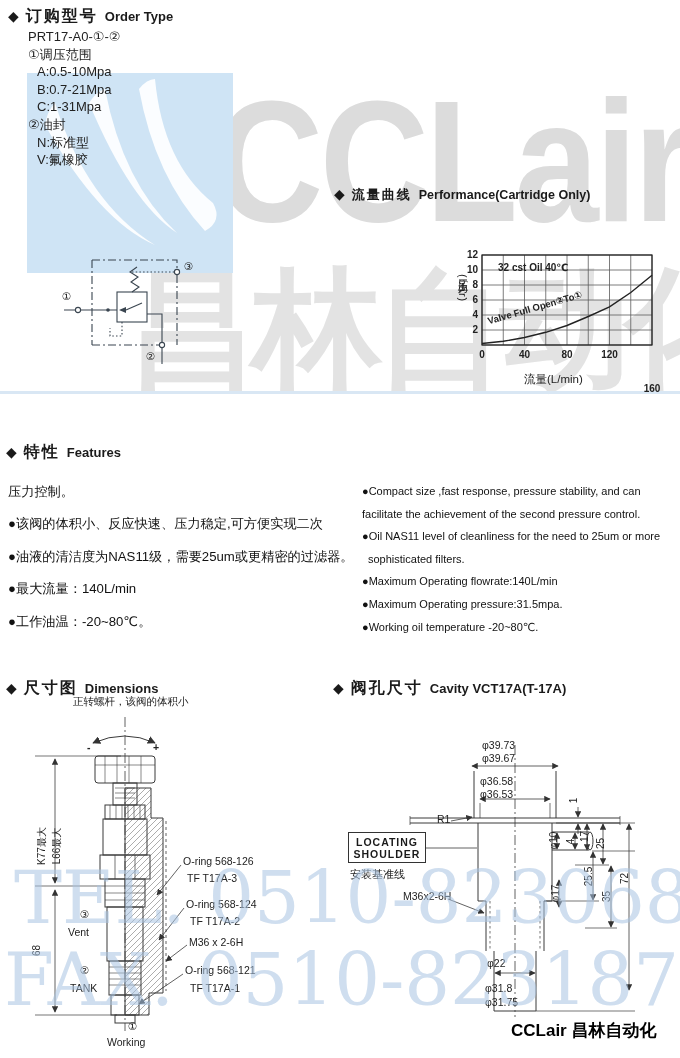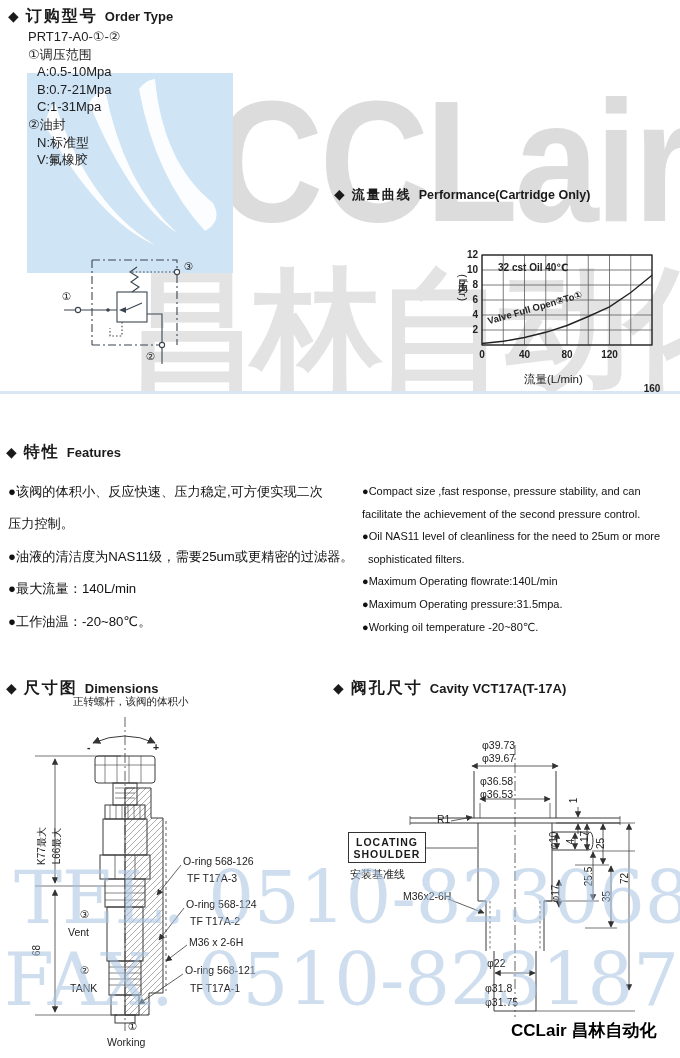--- a/index.html
+++ b/index.html
@@ -138,22 +138,22 @@
         <div class="ytick" style="top: 3px;">12</div>
       </div>
   </div>
 
   <div class="hdr" style="left:6px;top:442px">
     <span class="dia">◆</span>
     <span class="cn">特性</span>
     <span class="en">Features</span>
   </div>
   <div class="feat-zh">
+    <div>压力控制。</div>
     <div>●该阀的体积小、反应快速、压力稳定,可方便实现二次</div>
-    <div>压力控制。</div>
     <div>●油液的清洁度为NAS11级，需要25um或更精密的过滤器。</div>
     <div>●最大流量：140L/min</div>
     <div>●工作油温：-20~80℃。</div>
   </div>
   <div class="feat-en">
     <div>●Compact size ,fast response, pressure stability, and can</div>
     <div>facilitate the achievement of the second pressure control.</div>
     <div>●Oil NAS11 level of cleanliness for the need to 25um or more</div>
     <div style="padding-left:6px">sophisticated filters.</div>
     <div>●Maximum Operating flowrate:140L/min</div>

